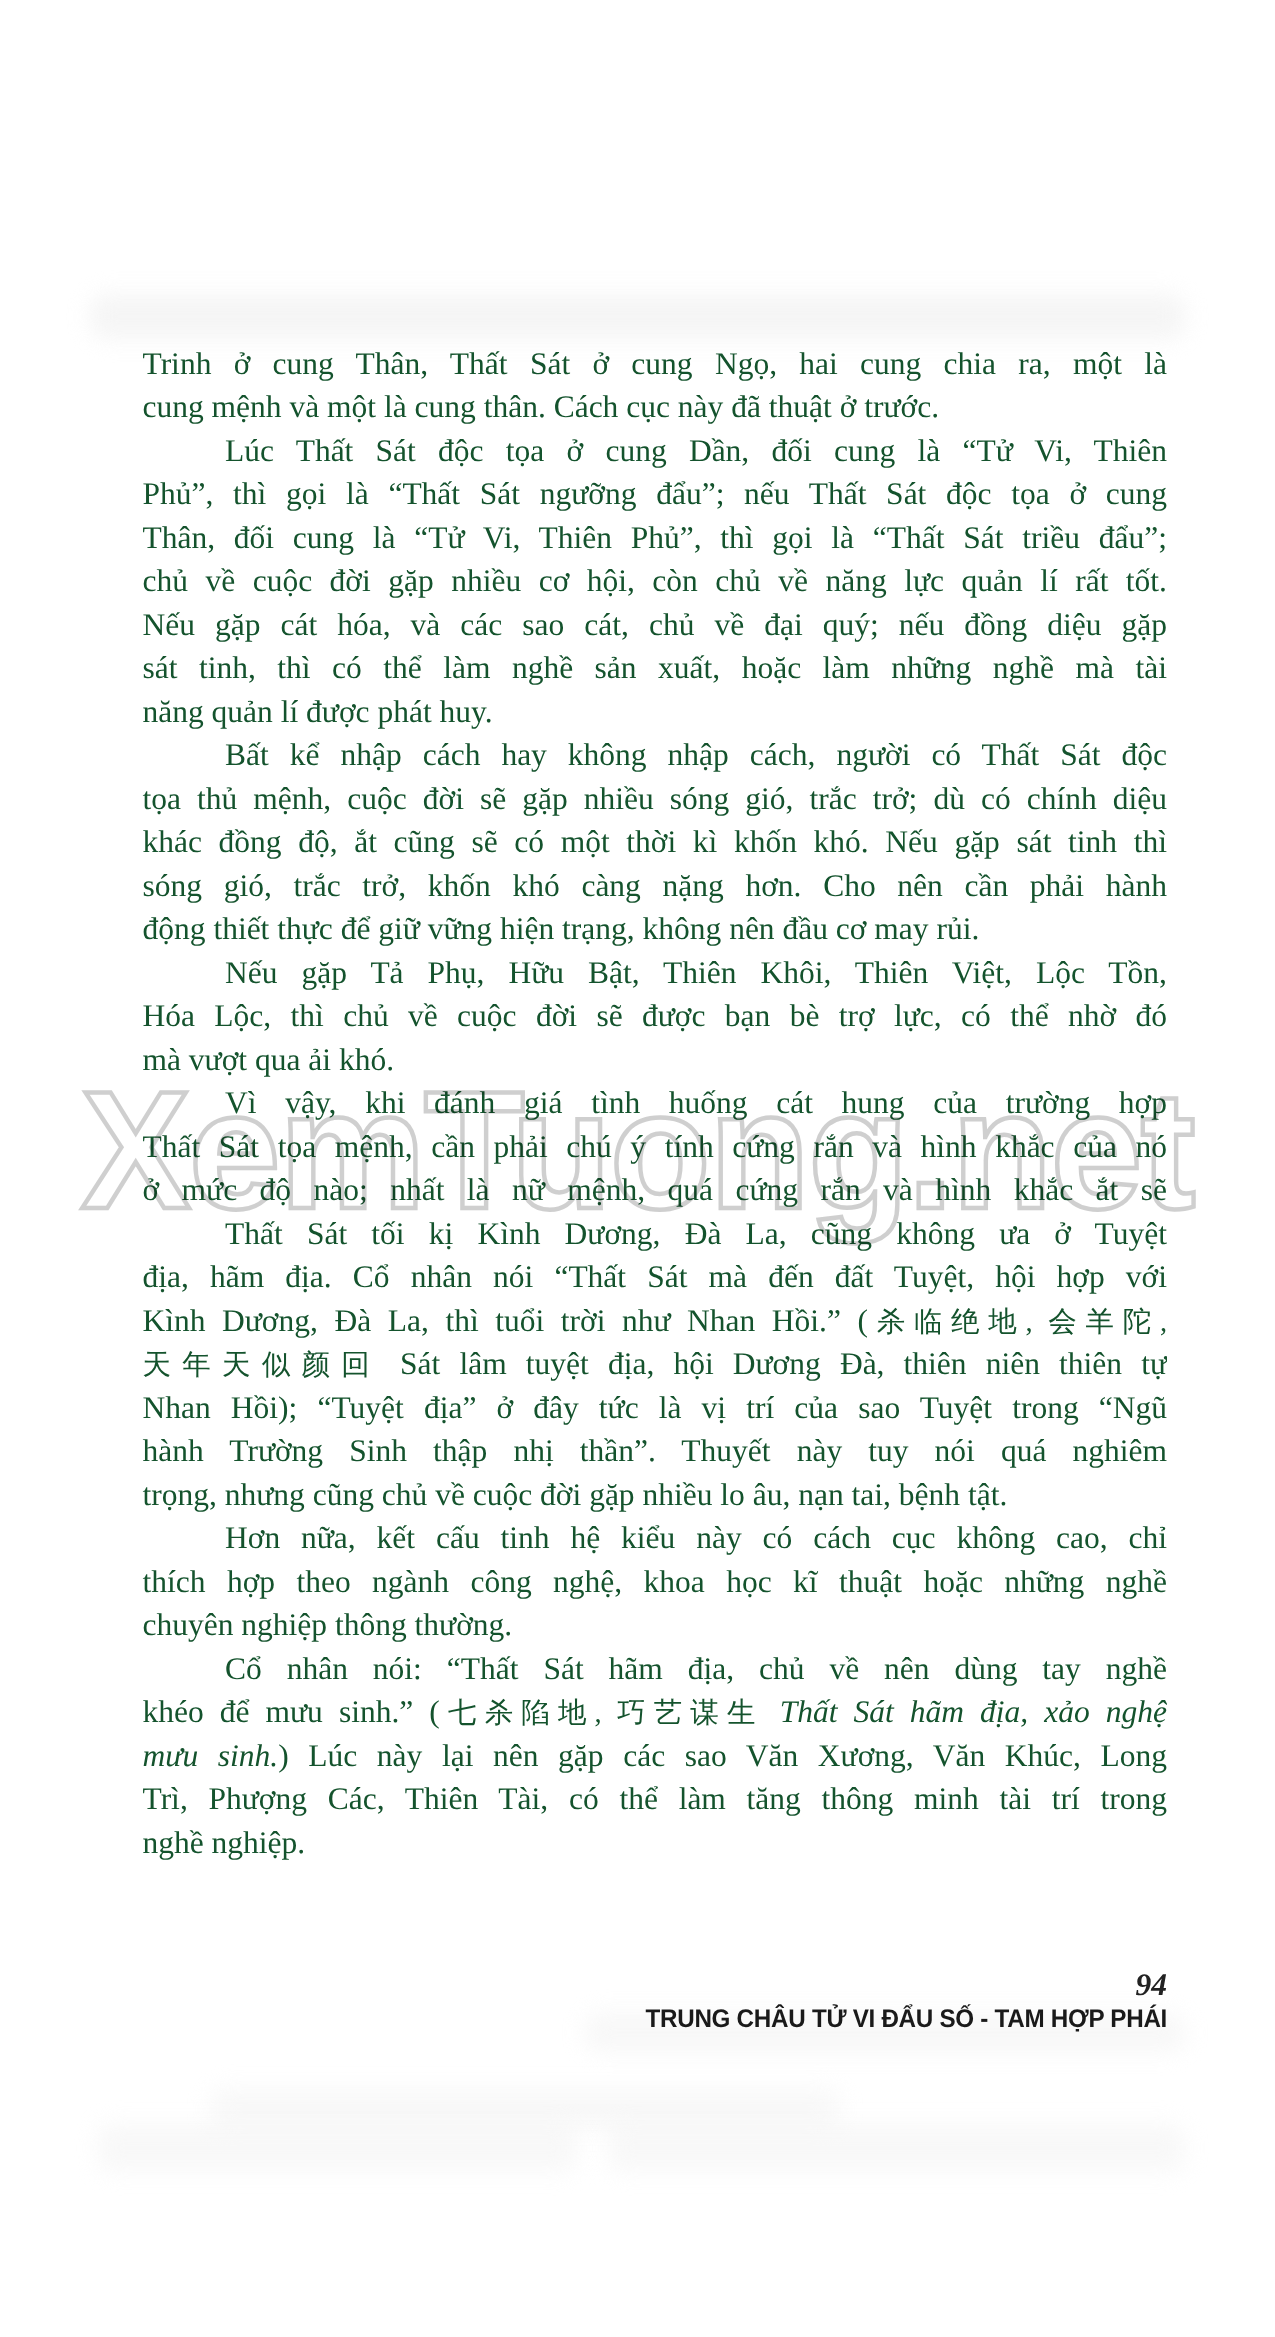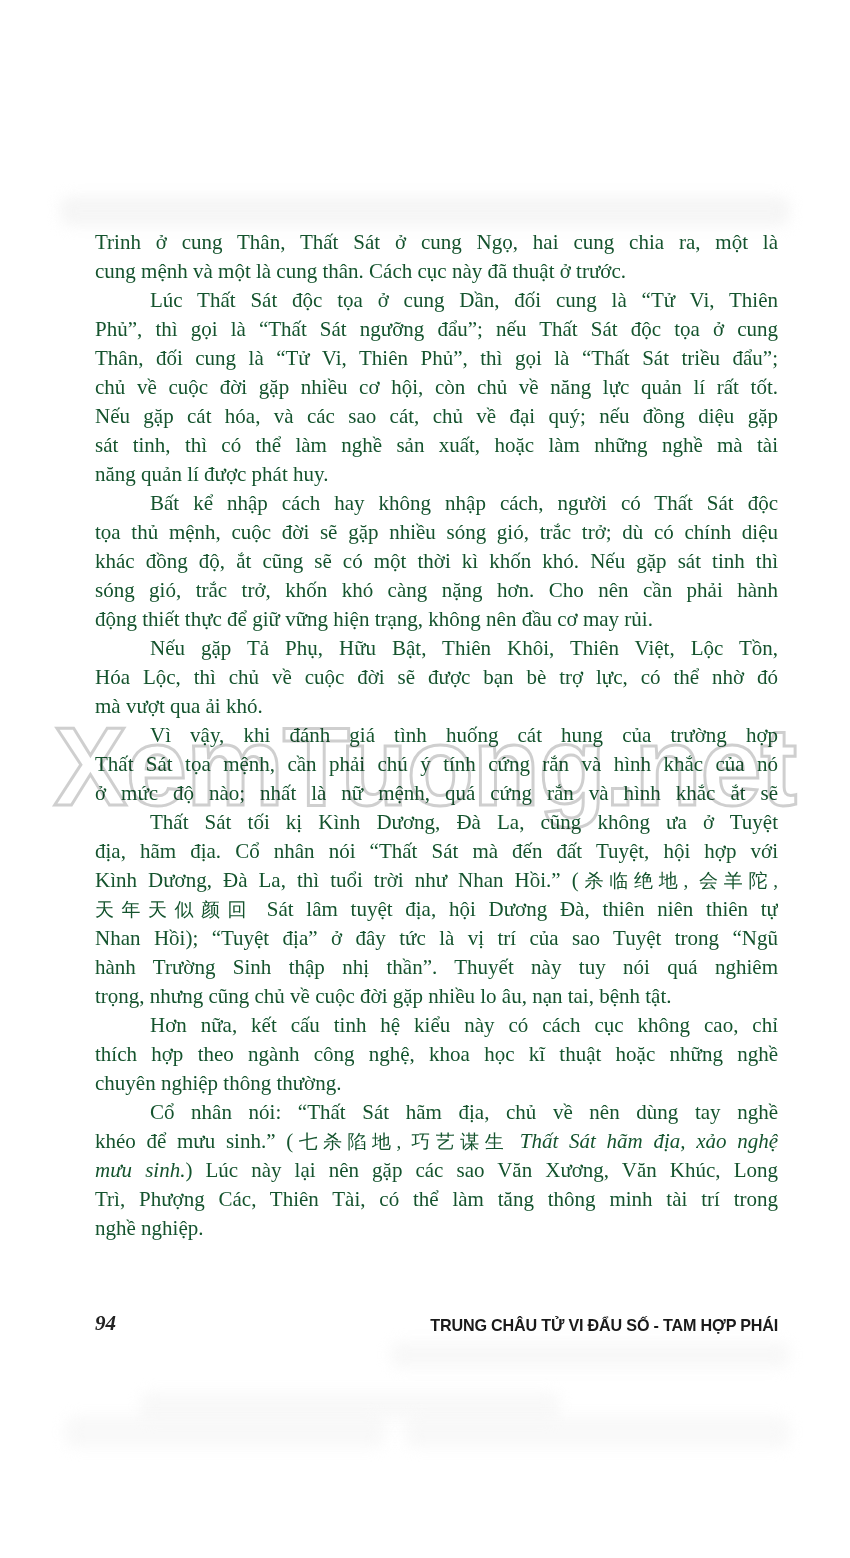--- a/index.html
+++ b/index.html
@@ -73,20 +73,21 @@
   
   .page-footer {
     position: absolute;
     left: 95px;
     top: 1303px;
     width: 683px;
     display: flex;
     justify-content: space-between;
     align-items: flex-end;
     z-index: 1;
+    flex-direction: column;
   }
   .page-number {
     font-family: "Liberation Serif", serif;
     font-style: italic;
     font-weight: bold;
     font-size: 21px;
     color: #222222;
     padding-top: 8px;
   }
   .running-title {

